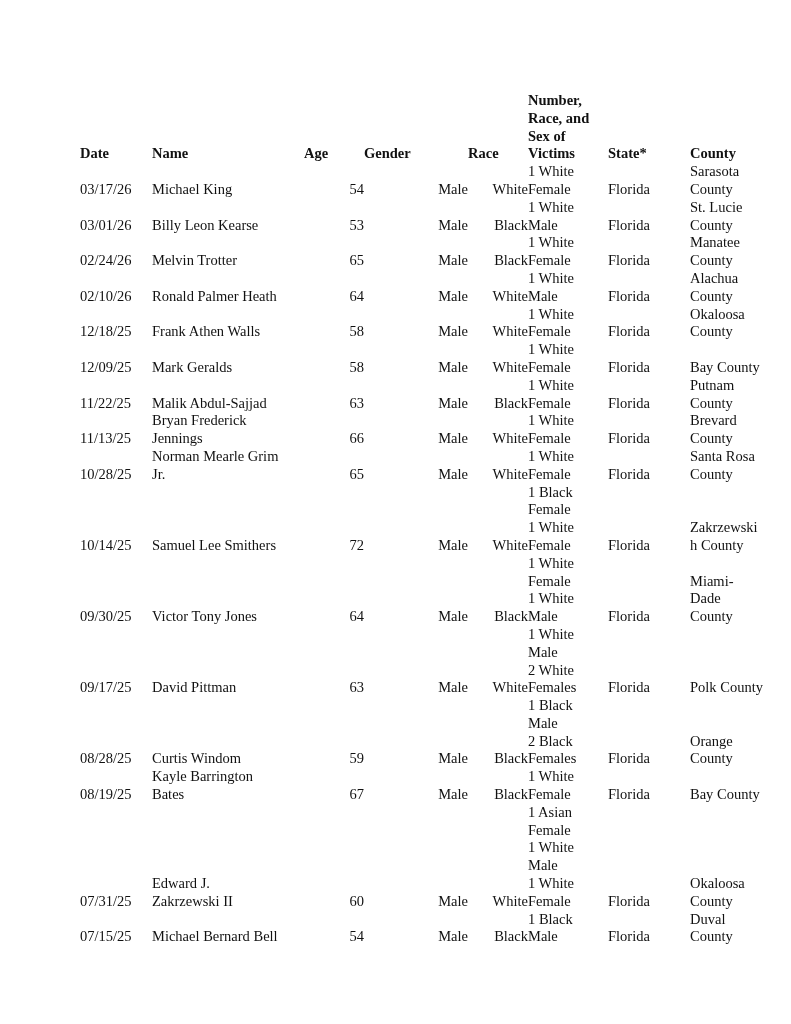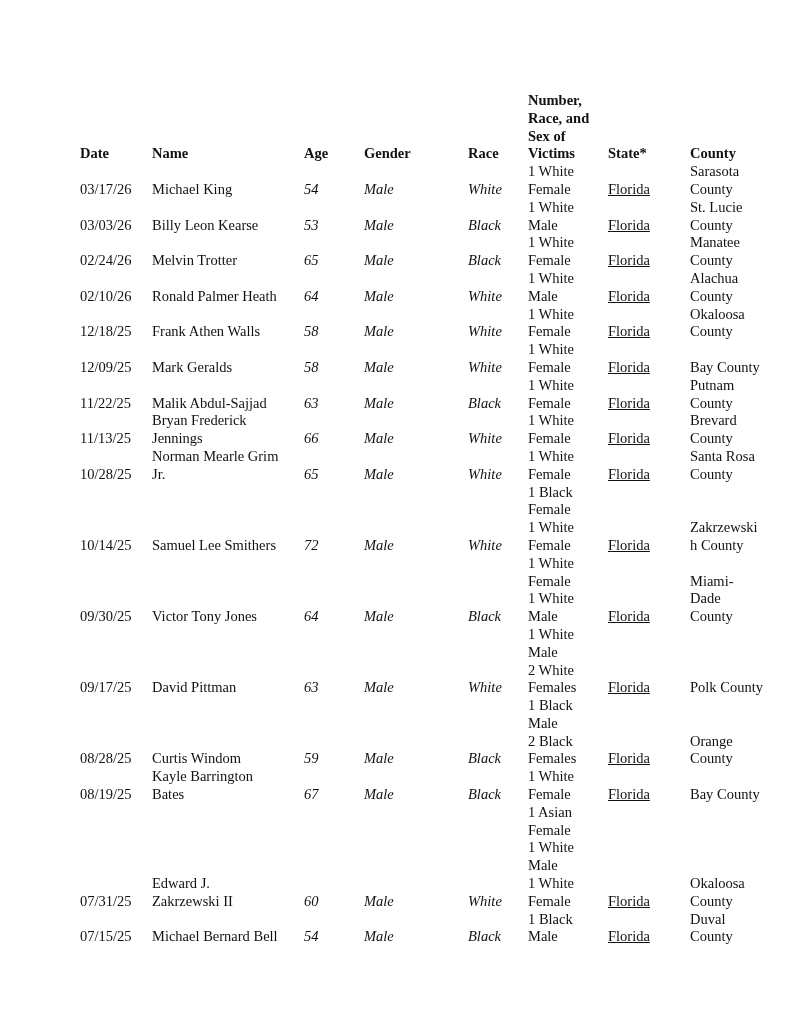--- a/index.html
+++ b/index.html
@@ -18,23 +18,23 @@
     col.c-date { width: 72px; }
     col.c-name { width: 152px; }
     col.c-age { width: 60px; }
     col.c-gender { width: 104px; }
     col.c-race { width: 60px; }
     col.c-vict { width: 80px; }
     col.c-state { width: 82px; }
     col.c-county { width: 101px; }
     td.date { padding-left: 6px; }
     td.name { padding-left: 6px; }
-    td.age, td.gender, td.race { text-align: left; font-style: italic; }
+    td.age, td.gender, td.race { text-align: right; }
     td.vict { padding-left: 7px; }
-    td.state { padding-left: 7px; text-decoration: underline; }
+    td.state { padding-left: 7px; }
     td.county { padding-left: 9px; }
     th.h-vict { padding-left: 4px; }
     th.h-county { padding-left: 20px; text-align: left; }
     .cell-lines span { display: block; white-space: nowrap; }
     td.name span, td.county span { white-space: nowrap; }
   </style>
 </head>
 <body>
 
 <table class="exec">
@@ -78,21 +78,21 @@
           <span>1 White</span>
           <span>Female</span>
         </td>
         <td class="state">Florida</td>
         <td class="county cell-lines">
           <span>Sarasota</span>
           <span>County</span>
         </td>
       </tr>
       <tr>
-        <td class="date">03/03/26</td>
+        <td class="date">03/01/26</td>
         <td class="name cell-lines">
           <span>Billy Leon Kearse</span>
         </td>
         <td class="age">53</td>
         <td class="gender">Male</td>
         <td class="race">Black</td>
         <td class="vict cell-lines">
           <span>1 White</span>
           <span>Male</span>
         </td>

